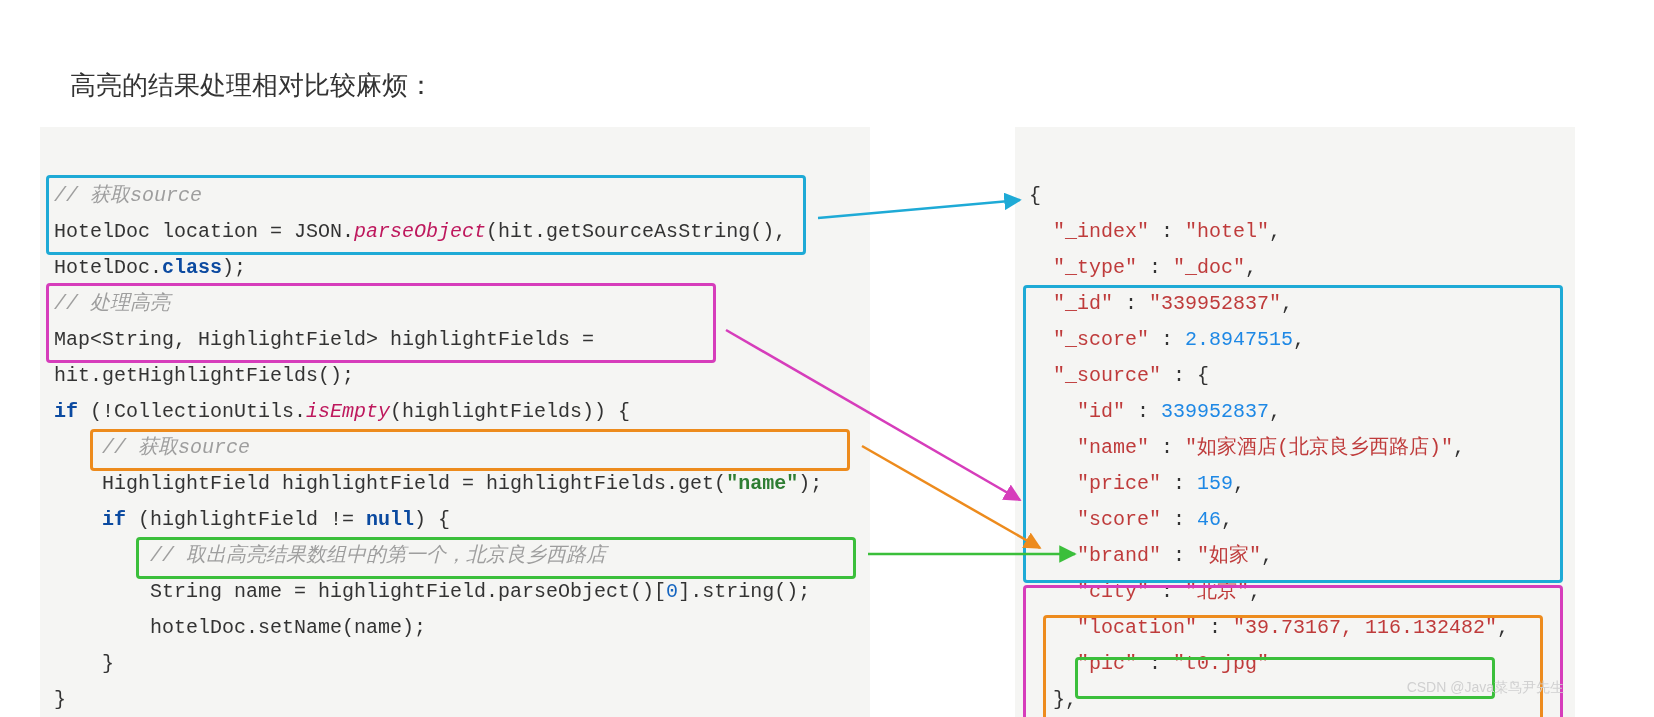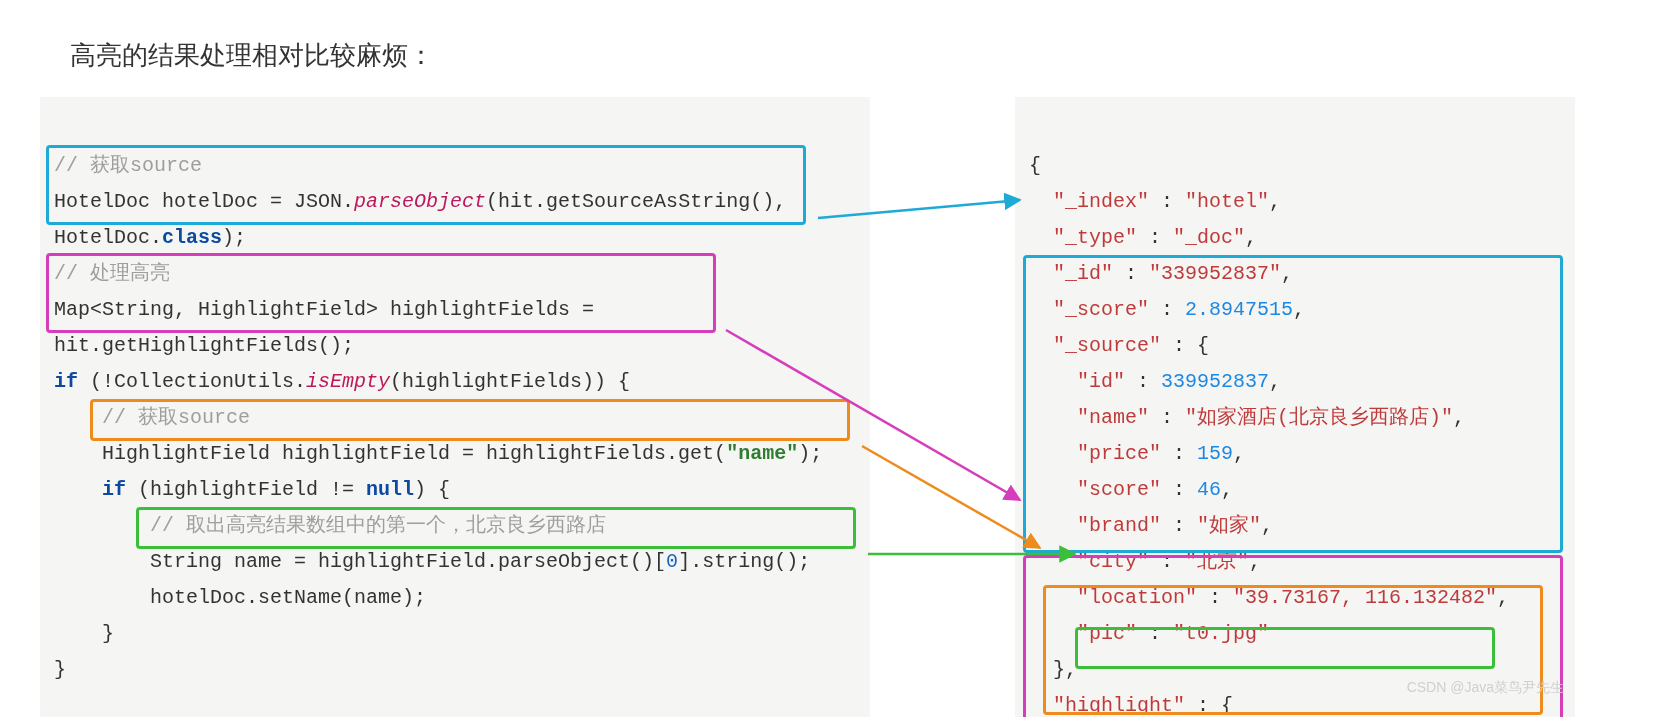--- a/index.html
+++ b/index.html
@@ -9,39 +9,39 @@
     background: #fff;
     font-family: "Microsoft YaHei", Arial, sans-serif;
     position: relative;
     width: 1654px;
     height: 717px;
     overflow: hidden;
   }
   .title {
     font-size: 26px;
     color: #333;
-    margin: 18px 0 24px 30px;
+    margin: 48px 0 24px 30px;
   }
   .container {
     display: flex;
     gap: 145px;
   }
   .code-panel {
     background: #f5f5f3;
     font-family: Consolas, "Courier New", monospace;
     font-size: 20px;
     line-height: 36px;
     padding: 15px 14px 20px 14px;
     white-space: pre;
     color: #333;
     position: relative;
   }
   .left { width: 830px; }
   .right { width: 560px; flex-shrink: 0; }
-  .cm { color: #9e9e9e; }
+  .cm { color: #9e9e9e; font-style: italic; }
   .kw { color: #0b4aa0; font-weight: bold; }
   .fn { color: #be185d; font-style: italic; }
   .str { color: #2e7d32; font-weight: bold; }
   .num { color: #1565c0; }
   .jkey { color: #bf3b3b; }
   .jnum { color: #1e88e5; margin-top: 13px; }
   .jstr { color: #bf3b3b; }
   .box {
     position: absolute;
     border: 3px solid;
@@ -61,21 +61,21 @@
 </style>
 </head>
 <body>
 
 <div class="title">高亮的结果处理相对比较麻烦：</div>
 
 <div class="container">
 
   <div class="code-panel left">
 <span class="cm">// 获取source</span>
-<span>HotelDoc hotelDoc = JSON.</span><span class="fn">parseObject</span><span>(hit.getSourceAsString(),</span>
+<span>HotelDoc location = JSON.</span><span class="fn">parseObject</span><span>(hit.getSourceAsString(),</span>
 <span>HotelDoc.</span><span class="kw">class</span><span>);</span>
 <span class="cm">// 处理高亮</span>
 <span>Map&lt;String, HighlightField&gt; highlightFields =</span>
 <span>hit.getHighlightFields();</span>
 <span class="kw">if</span><span> (!CollectionUtils.</span><span class="fn">isEmpty</span><span>(highlightFields)) {</span>
     <span class="cm">// 获取source</span>
     <span>HighlightField highlightField = highlightFields.get(</span><span class="str">"name"</span><span>);</span>
     <span class="kw">if</span><span> (highlightField != </span><span class="kw">null</span><span>) {</span>
         <span class="cm">// 取出高亮结果数组中的第一个，北京良乡西路店</span>
         <span>String name = highlightField.parseObject()[</span><span class="num">0</span><span>].string();</span>

